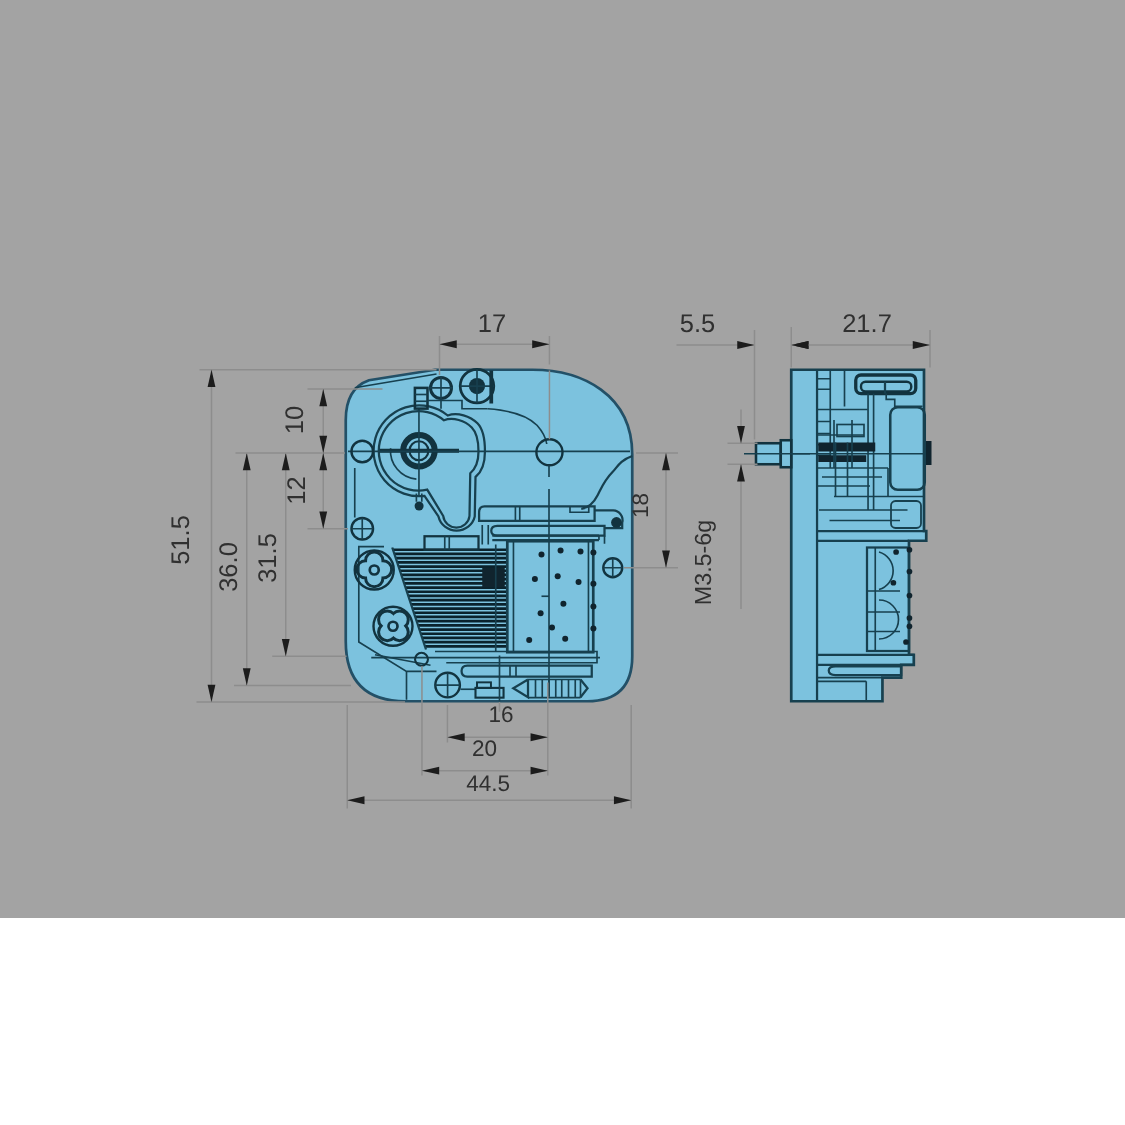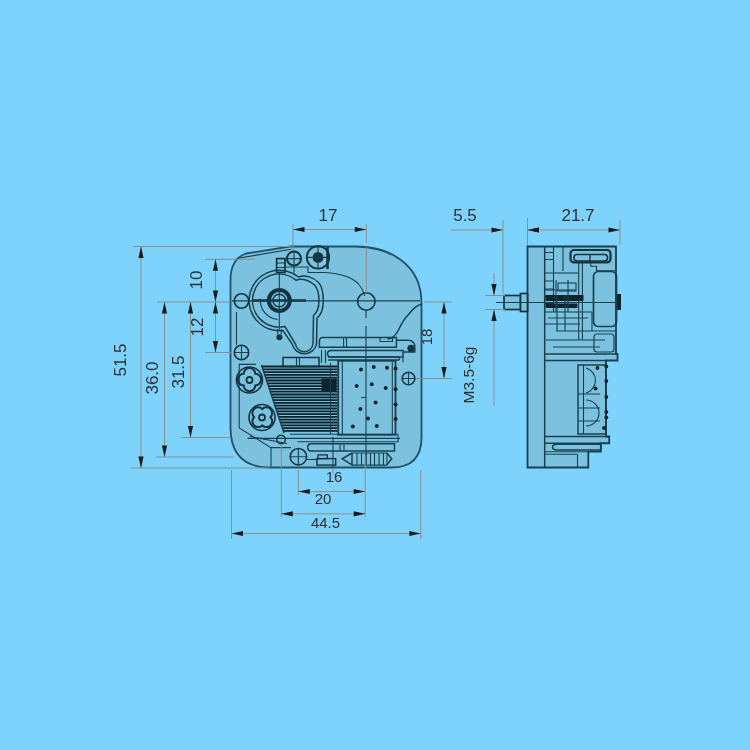--- a/index.html
+++ b/index.html
@@ -1,16 +1,16 @@
 <!DOCTYPE html>
 <html><head>
 <meta charset="utf-8">
 <style>
 html,body{margin:0;padding:0;background:#ffffff;}
-#stage{position:relative;width:750px;height:750px;background:#7dd3fc;overflow:hidden;text-align:center;}
+#stage{position:relative;width:750px;height:612px;background:#a3a3a3;overflow:hidden;text-align:center;}
 svg{position:absolute;left:0;top:0;filter:blur(0.4px);}
 text{font-family:"Liberation Sans",sans-serif;fill:#303030;}
 .dim{stroke:#8d8d8d;stroke-width:1;fill:none;}
 .arw{fill:#1c1c1c;stroke:none;}
 .ln{stroke:#17404f;stroke-width:1.5;fill:none;}
 .lt{stroke:#17404f;stroke-width:1.1;fill:none;}
 </style>
 </head>
 <body>
 <div id="stage">

